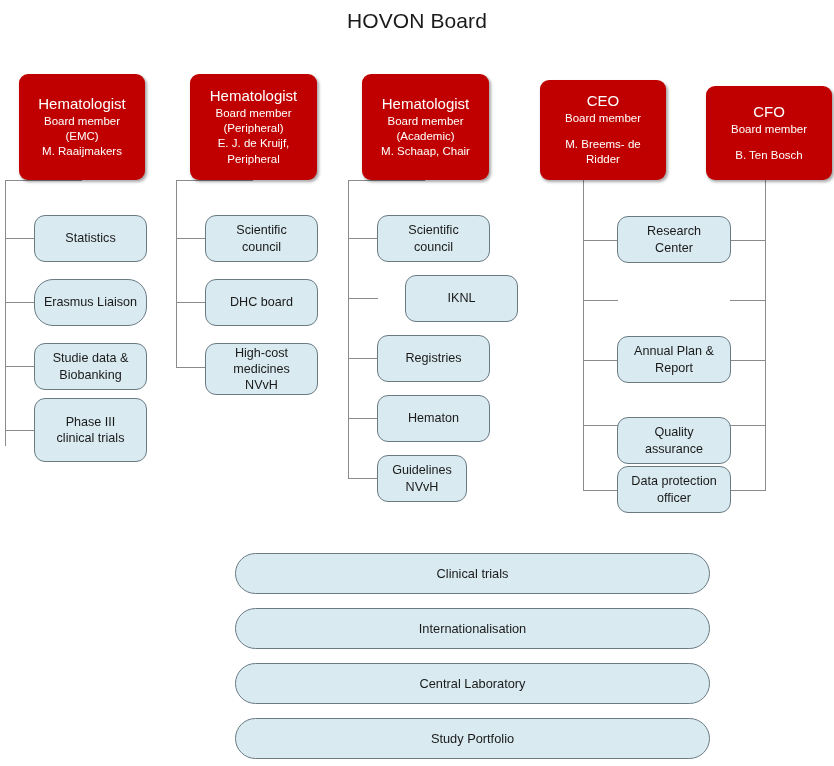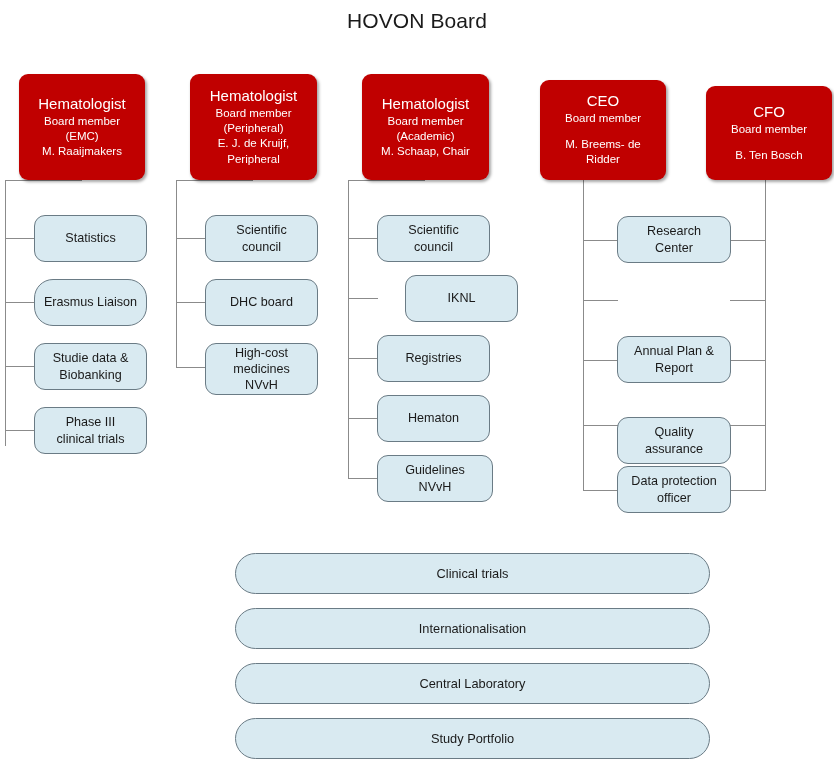--- a/index.html
+++ b/index.html
@@ -186,21 +186,21 @@
 
   <div class="sub-box" style="left:34px; top:215px; width:113px; height:47px;">
     <span><span>Statistics</span></span>
   </div>
   <div class="sub-box" style="left:34px; top:279px; width:113px; height:47px;border-radius:19px;">
     <span><span>Erasmus Liaison</span></span>
   </div>
   <div class="sub-box" style="left:34px; top:343px; width:113px; height:47px;">
     <span><span>Studie data &amp;</span><br><span>Biobanking</span></span>
   </div>
-  <div class="sub-box" style="left:34px; top:407px; width:113px; height:47px;">
+  <div class="sub-box" style="left:34px; top:398px; width:113px; height:64px;">
     <span><span>Phase III</span><br><span>clinical trials</span></span>
   </div>
 
   <div class="sub-box" style="left:205px; top:215px; width:113px; height:47px;">
     <span><span>Scientific</span><br><span>council</span></span>
   </div>
   <div class="sub-box" style="left:205px; top:279px; width:113px; height:47px;">
     <span><span>DHC board</span></span>
   </div>
   <div class="sub-box" style="left:205px; top:343px; width:113px; height:52px;">
@@ -212,21 +212,21 @@
   </div>
   <div class="sub-box" style="left:357px; top:275px; width:113px; height:47px;margin-left:48px;">
     <span><span>IKNL</span></span>
   </div>
   <div class="sub-box" style="left:377px; top:335px; width:113px; height:47px;">
     <span><span>Registries</span></span>
   </div>
   <div class="sub-box" style="left:377px; top:395px; width:113px; height:47px;">
     <span><span>Hematon</span></span>
   </div>
-  <div class="sub-box" style="left:377px; top:455px; width:116px; height:47px;">
+  <div class="sub-box" style="left:377px; top:455px; width:90px; height:47px;">
     <span><span>Guidelines</span><br><span>NVvH</span></span>
   </div>
 
   <div class="sub-box" style="left:617px; top:216px; width:114px; height:47px;">
     <span><span>Research</span><br><span>Center</span></span>
   </div>
   <div class="sub-box" style="left:617px; top:336px; width:114px; height:47px;">
     <span><span>Annual Plan &amp;</span><br><span>Report</span></span>
   </div>
   <div class="sub-box" style="left:617px; top:417px; width:114px; height:47px;">

